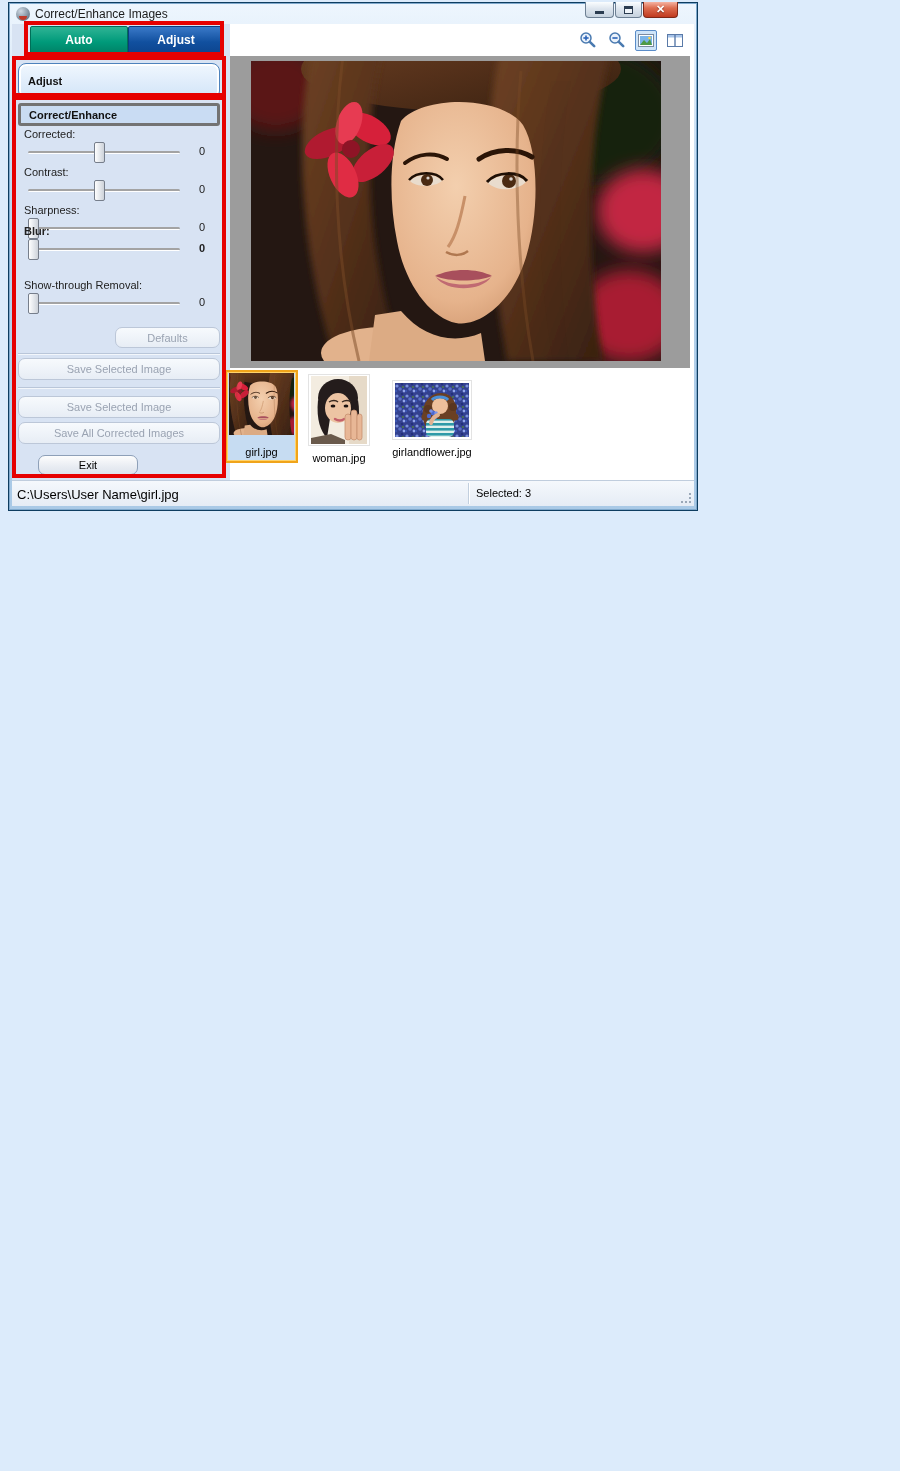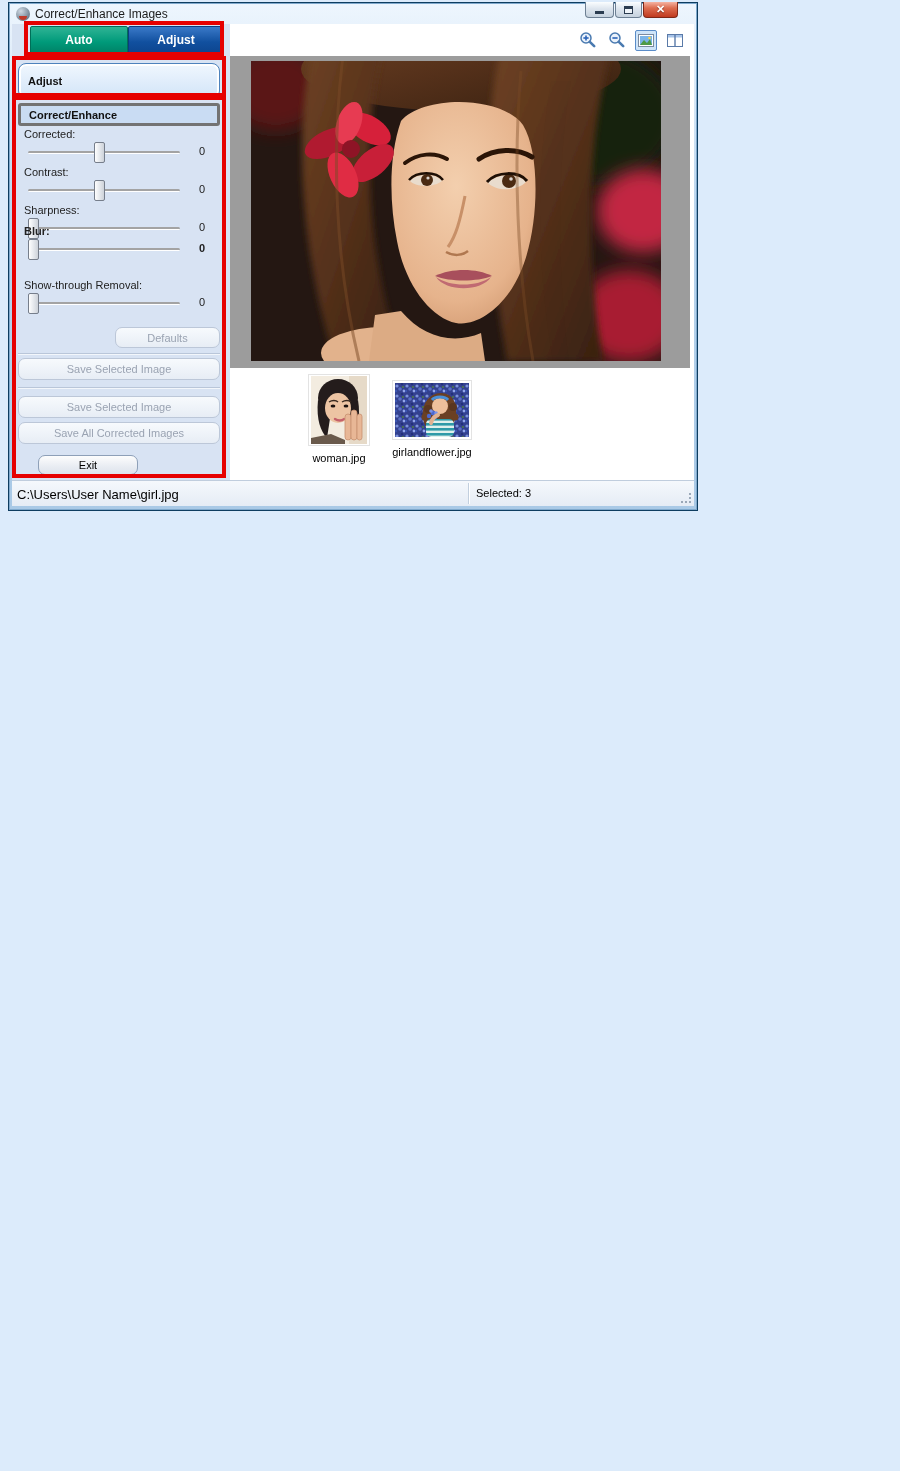--- a/index.html
+++ b/index.html
@@ -277,20 +277,26 @@
 
       <div class="preview">
         <div class="photo-frame">
           <svg width="410" height="300" viewBox="0 0 410 300">
               <use href="#girl-photo"></use>
             </svg>
         </div>
       </div>
 
       <div class="thumbs">
+        <div class="thumb-cell cell-girl">
+          <svg class="timg" width="65" height="62">
+              <use href="#girl-photo"></use>
+            </svg>
+          <div class="tlabel">girl.jpg</div>
+        </div>
         <div class="thumb-cell cell-flower">
           <div class="tframe">
             <svg width="74" height="54" viewBox="0 0 74 54">
               <defs>
                 <pattern id="fieldP" width="10" height="10" patternUnits="userSpaceOnUse">
                   <rect width="10" height="10" fill="#33418f"></rect>
                   <circle cx="2" cy="3" r="1.6" fill="#7d92dc"></circle>
                   <circle cx="7" cy="1" r="1.3" fill="#24307c"></circle>
                   <circle cx="5" cy="6" r="1.8" fill="#5a70c4"></circle>
                   <circle cx="9" cy="8" r="1.4" fill="#93a6ea"></circle>

